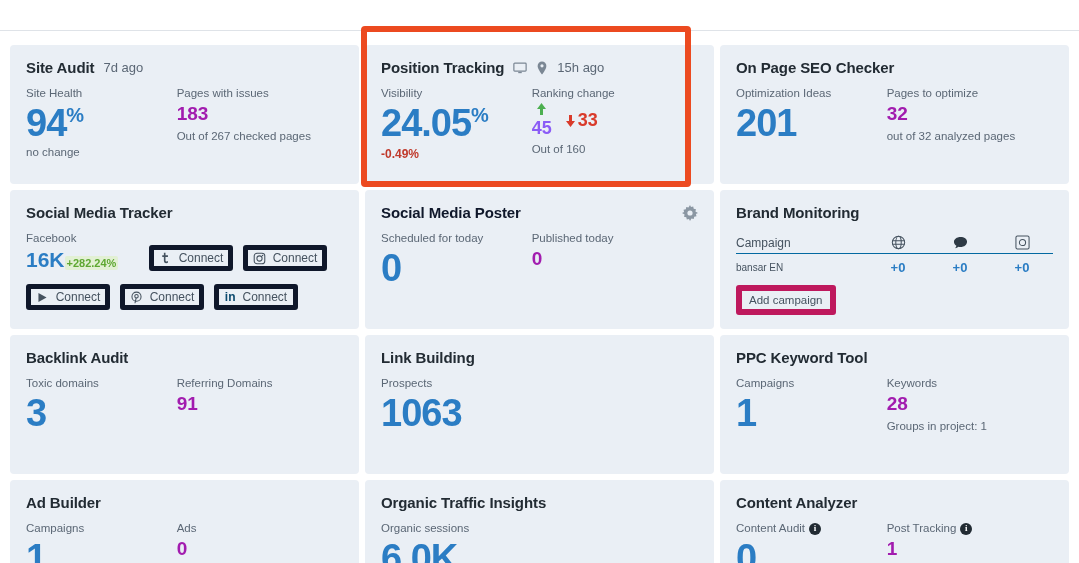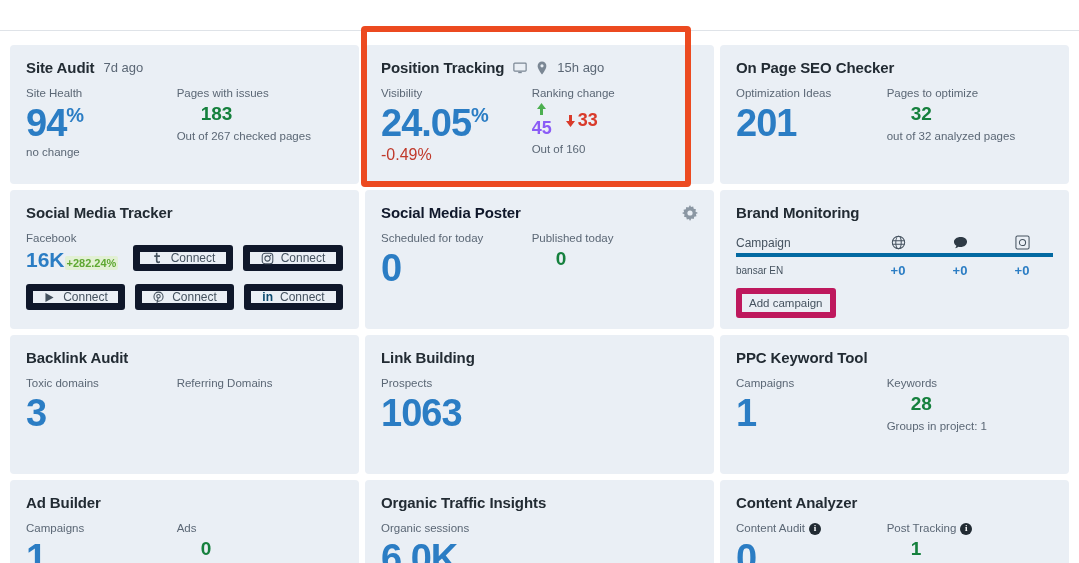--- a/index.html
+++ b/index.html
@@ -48,23 +48,23 @@
   .metrics { display: flex; }
   .metric { width: 172px; }
   .metric.wide { width: 190px; }
   .metric-label { font-size: 11.5px; color: #5b6775; margin-bottom: 1px; line-height: 15px; }
 
   .big {
     font-size: 38px; font-weight: bold; color: #2b7dc4;
     line-height: 42px; letter-spacing: -1px;
   }
   .big .unit { font-size: 20px; vertical-align: super; line-height: 1; }
-  .med { font-size: 19px; font-weight: bold; color: #15803d; line-height: 24px; margin-left: 24px; }
+  .med { font-size: 19px; font-weight: bold; color: #a21caf; line-height: 24px; }
   .sub { font-size: 11.5px; color: #5b6775; margin-top: 3px; line-height: 15px; }
-  .sub.neg { color: #c0392b; font-weight: normal; font-size: 16px; }
+  .sub.neg { color: #c0392b; font-weight: bold; font-size: 12px; }
   .nochange { font-size: 11.5px; color: #5b6775; margin-top: 2px; }
 
   .rank-row { display: flex; align-items: center; gap: 13px; margin-top: 1px; }
   .rank { font-size: 18px; font-weight: bold; display: flex; align-items: center; gap: 2px; }
   .rank.up { color: #8b5cf6; flex-direction: column; }
   .rank.down { color: #d93b2b; }
 
   
   .highlight {
     position: absolute;
@@ -80,32 +80,32 @@
   .social-main { display: flex; align-items: flex-start; }
   .fb-block { width: 123px; }
   .fb-val { display: flex; align-items: baseline; }
   .fb-num { font-size: 21px; font-weight: bold; color: #2b7dc4; line-height: 26px; }
   .fb-pct {
     font-size: 11px; font-weight: bold; color: #5fa832;
     background: #e2f0d4; padding: 1px 2px; border-radius: 2px;
   }
   .btn-col { display: flex; gap: 10px; padding-top: 14px; }
   .connect-btn {
-    width: 100px; height: 26px;
-    border: 7px solid #0f172a; border-radius: 3px;
+    width: 84px; height: 26px;
+    border: 5px solid #0f172a; border-radius: 3px;
     background: transparent;
     display: flex; align-items: center; justify-content: center; gap: 7px;
     font-size: 12px; color: #45525f; cursor: pointer;
   }
   .btn-row2 { display: flex; gap: 10px; margin-top: 11px; }
 
   
   .bm-head {
     display: flex; align-items: center;
-    border-bottom: 4px solid #0369a1;
+    border-bottom: 1px solid #0369a1;
     padding-bottom: 3px; margin-top: -2px;
   }
   .bm-head .c0 { flex: 1; font-size: 12px; color: #45525f; }
   .bm-head .ci { width: 62px; display: flex; justify-content: center; }
   .bm-row { display: flex; align-items: center; padding-top: 6px; }
   .bm-row .c0 { flex: 1; font-size: 10px; color: #45525f; }
   .bm-row .ci { width: 62px; text-align: center; font-size: 13px; font-weight: bold; color: #2b7dc4; }
   .add-campaign {
     margin-top: 10px;
     border: 6px solid #be185d; border-radius: 3px;
@@ -344,20 +344,21 @@
       <div class="card-title-row">
         <span class="card-title">Backlink Audit</span>
       </div>
       <div class="metrics">
         <div class="metric">
           <div class="metric-label">Toxic domains</div>
           <div class="big">3</div>
         </div>
         <div class="metric wide">
           <div class="metric-label">Referring Domains</div>
+          <div class="med">91</div>
         </div>
       </div>
     </div>
 
     <div class="card">
       <div class="card-title-row">
         <span class="card-title">Link Building</span>
       </div>
       <div class="metrics">
         <div class="metric">

